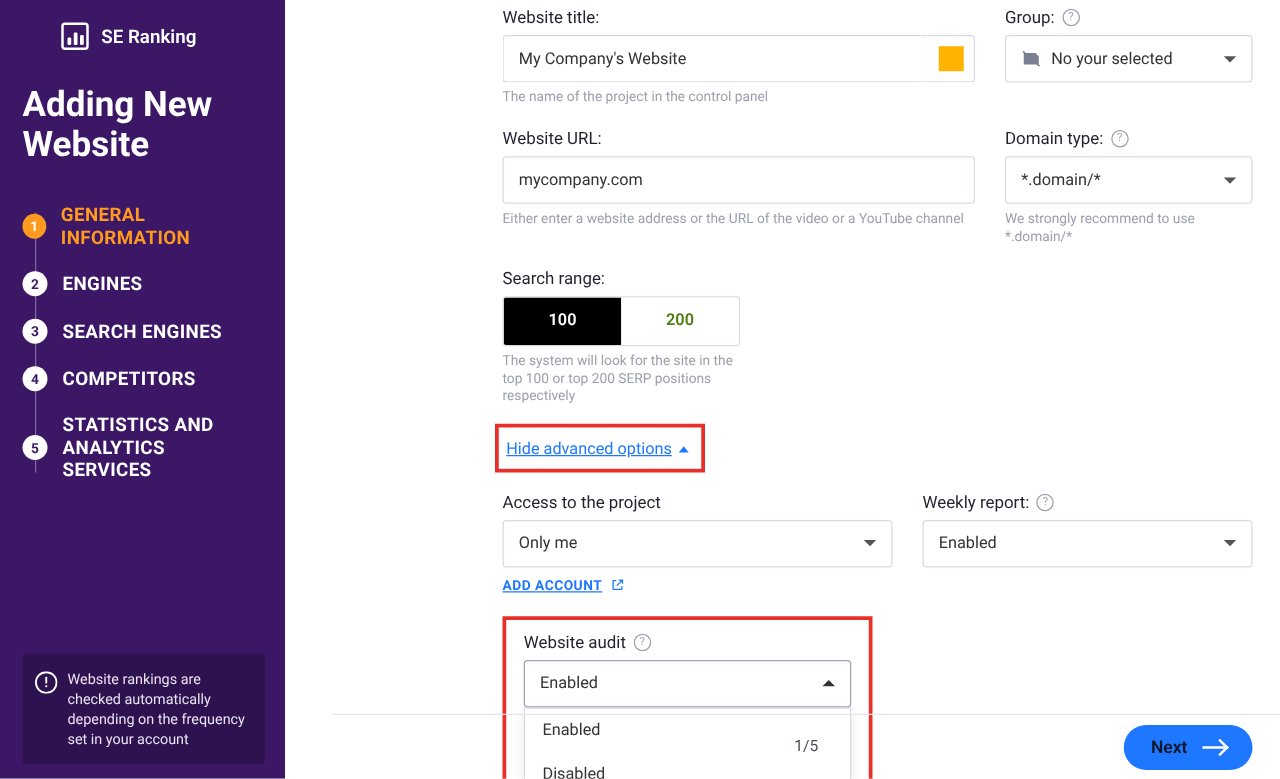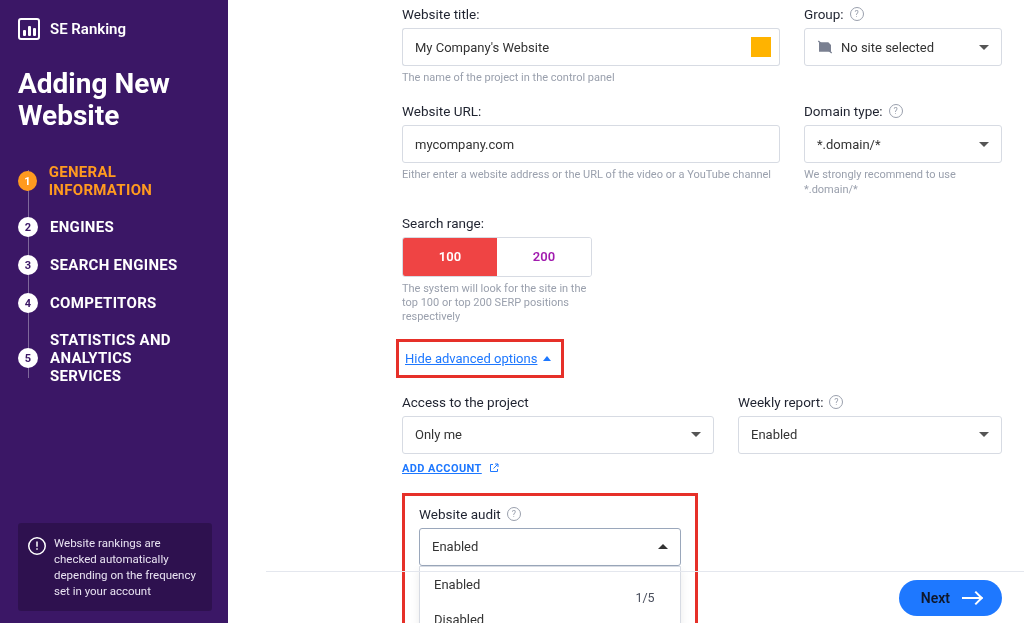--- a/index.html
+++ b/index.html
@@ -1,18 +1,18 @@
 <!DOCTYPE html>
 <html><head>
 <meta charset="utf-8">
 <style>
   * { box-sizing: border-box; margin: 0; padding: 0; font-family: -apple-system, BlinkMacSystemFont, "Segoe UI", Roboto, Arial, sans-serif; }
   body { width: 1024px; height: 623px; overflow: hidden; background: #fff; display: flex; }
   .sidebar { width: 228px; height: 623px; background: #3b1766; color: #fff; padding: 18px 16px 12px 18px; display: flex; flex-direction: column; position: relative; }
-  .brand { display: flex; align-items: center; gap: 10px; font-weight: 600; font-size: 15px; margin-bottom: 28px; }
+  .brand { display: flex; align-items: center; gap: 10px; font-weight: 600; font-size: 15px; margin-bottom: 28px; margin-left: 31px; }
   .brand-icon { width: 22px; height: 22px; border: 2px solid #fff; border-radius: 3px; display: flex; align-items: flex-end; justify-content: center; gap: 2px; padding: 2px; }
   .brand-icon span { width: 3px; background: #fff; display: inline-block; border-radius: 1px; }
   .page-title { font-size: 28px; font-weight: 700; line-height: 1.15; margin-bottom: 22px; }
   .steps { list-style: none; position: relative; }
   .steps::before { content: ""; position: absolute; left: 10px; top: 16px; bottom: 16px; width: 1px; background: rgba(255,255,255,0.35); }
   .step { display: flex; align-items: center; gap: 12px; padding: 9px 0; position: relative; cursor: pointer; }
   .step-num { width: 20px; height: 20px; border-radius: 50%; background: #fff; color: #3b1766; font-size: 11px; font-weight: 700; display: flex; align-items: center; justify-content: center; z-index: 1; }
   .step.active .step-num { background: #ff9a1f; color: #fff; }
   .step-label { font-size: 15px; font-weight: 700; letter-spacing: 0.3px; color: #fff; }
   .step.active .step-label { color: #ff9a1f; }
@@ -31,22 +31,22 @@
   .input, .select { height: 38px; border: 1px solid #d7dbe3; border-radius: 3px; padding: 0 12px; font-size: 13px; color: #333; display: flex; align-items: center; justify-content: space-between; background: #fff; }
   .input input { border: none; outline: none; width: 100%; font-size: 13px; color: #333; }
   .title-input-wrap { display: flex; }
   .title-input-wrap .input { flex: 1; border-top-right-radius: 0; border-bottom-right-radius: 0; border-right: none; }
   .color-swatch { width: 38px; height: 38px; border: 1px solid #d7dbe3; border-left: none; border-radius: 0 3px 3px 0; display:flex; align-items:center; justify-content:center; cursor:pointer; }
   .color-swatch .sw { width: 20px; height: 20px; background: #ffb300; }
   .select .sel-left { display:flex; align-items:center; gap:8px; }
   .select .caret { width: 0; height: 0; border-left: 5px solid transparent; border-right: 5px solid transparent; border-top: 5px solid #555; }
   .hint { font-size: 11px; color: #9aa0ad; margin-top: 5px; line-height: 1.3; }
   .seg { display: inline-flex; border: 1px solid #d7dbe3; border-radius: 3px; overflow: hidden; }
-  .seg-btn { width: 94px; height: 38px; display: flex; align-items: center; justify-content: center; font-size: 13px; font-weight: 600; cursor: pointer; background: #fff; color: #a21caf; }
-  .seg-btn.active { background: #ef4444; color: #fff; }
+  .seg-btn { width: 94px; height: 38px; display: flex; align-items: center; justify-content: center; font-size: 13px; font-weight: 600; cursor: pointer; background: #fff; color: #4d7c0f; }
+  .seg-btn.active { background: #000000; color: #fff; }
   .adv-wrap { display:inline-block; border: 3px solid #e63029; padding: 6px 10px 8px 6px; margin: 14px 0 16px -6px; }
   .adv-link { color: #1e78ff; font-size: 13px; text-decoration: underline; display: inline-flex; align-items: center; gap: 6px; cursor: pointer; }
   .adv-link .up { width: 0; height: 0; border-left: 4px solid transparent; border-right: 4px solid transparent; border-bottom: 5px solid #1e78ff; }
   .add-acct { color: #1e78ff; font-size: 11px; font-weight: 700; letter-spacing: 0.4px; text-decoration: underline; display: inline-flex; align-items: center; gap: 6px; margin-top: 8px; cursor:pointer; }
   .ext-icon { width: 12px; height: 12px; }
   .audit-box { border: 3px solid #e63029; padding: 10px 14px 12px; width: 296px; margin-top: 18px; position: relative; }
   .audit-box .select { border-color: #9aa7bb; }
   .dropdown { background: #fff; border: 1px solid #d7dbe3; border-radius: 0 0 3px 3px; box-shadow: 0 4px 10px rgba(0,0,0,0.08); }
   .dropdown-item { padding: 10px 14px; font-size: 13px; color: #333; cursor: pointer; }
   .audit-box .caret-up { width: 0; height: 0; border-left: 5px solid transparent; border-right: 5px solid transparent; border-bottom: 5px solid #333; }
@@ -128,21 +128,21 @@
         <div class="label">
           <span>Group:</span>
           <span class="help-icon">?</span>
         </div>
         <div class="select">
           <span class="sel-left">
             <svg class="nogroup-icon" viewBox="0 0 24 24">
                 <path d="M3 5h14l4 4v10H3z" fill="#7a8091"></path>
                 <path d="M2 3l20 18" stroke="#7a8091" stroke-width="2"></path>
               </svg>
-            <span>No site selected</span>
+            <span>No your selected</span>
           </span>
           <span class="caret"></span>
         </div>
       </div>
     </div>
 
     
     <div class="row" style="margin-top:18px">
       <div class="col title">
         <div class="label">Website URL:</div>

